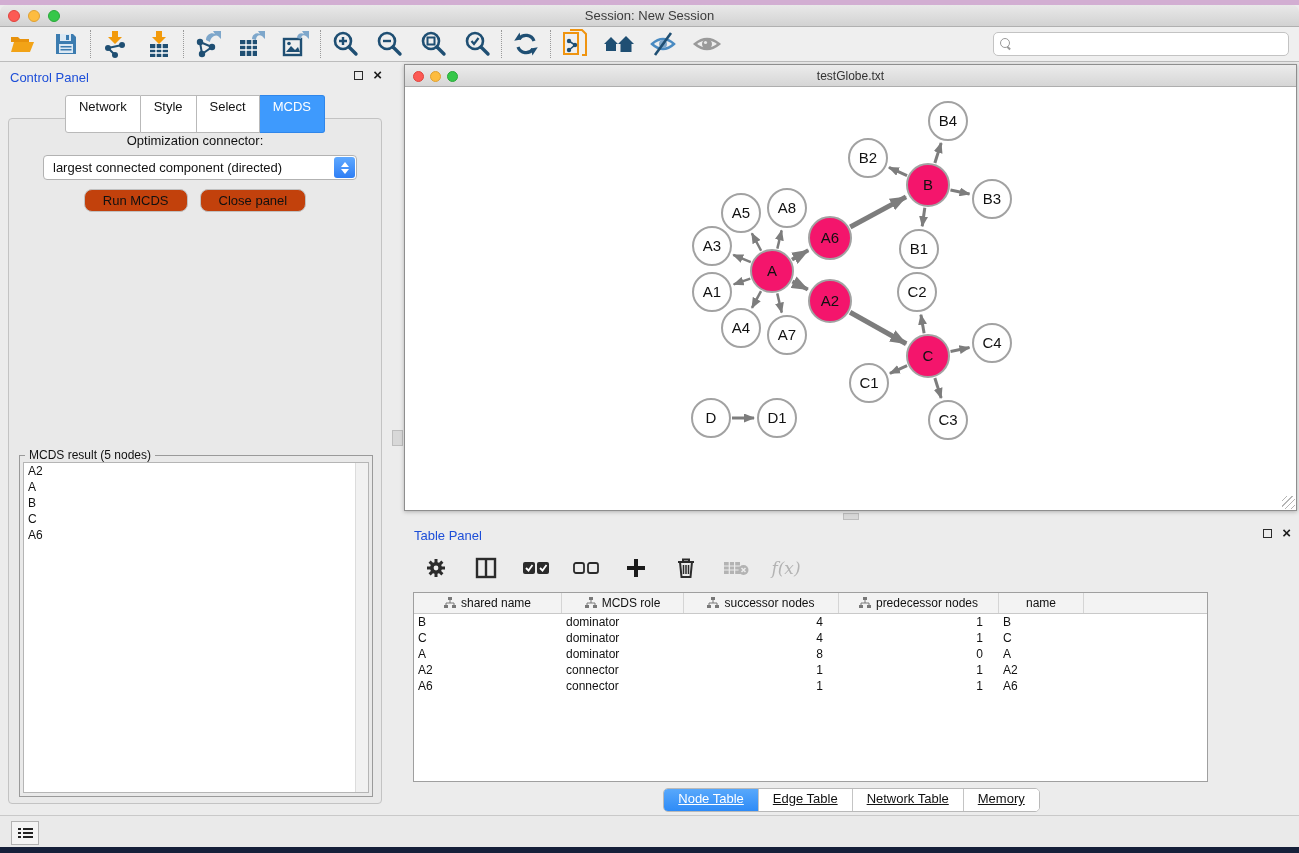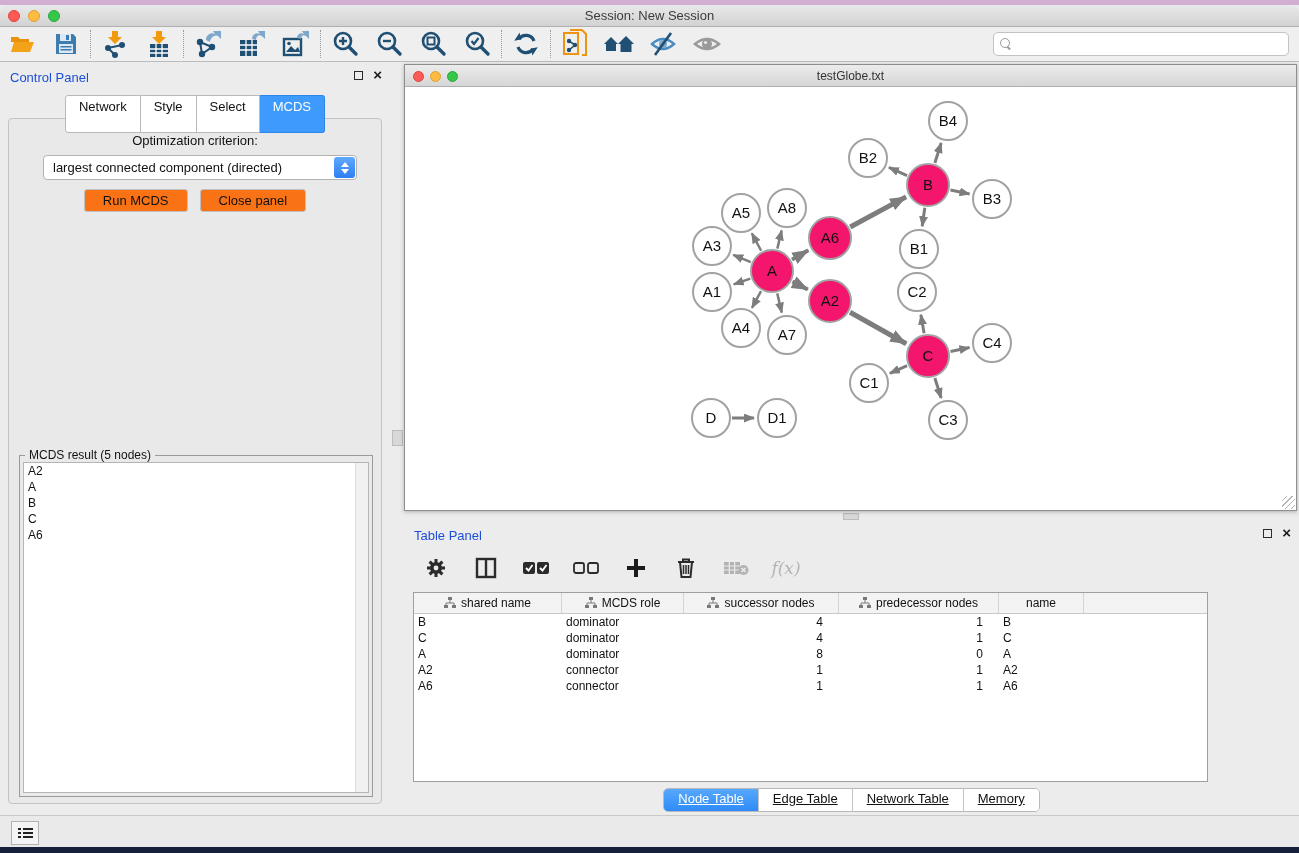--- a/index.html
+++ b/index.html
@@ -70,21 +70,21 @@
   }
   .combo-stepper {
     position:absolute; right:1px; top:1px; width:21px; height:21px; border-radius:3px;
     background:linear-gradient(#5fa9ff,#2e7ef5); display:flex; flex-direction:column;
     align-items:center; justify-content:center; gap:2px;
   }
   .chev-up { width:0; height:0; border-left:4px solid transparent; border-right:4px solid transparent; border-bottom:5px solid #fff; }
   .chev-dn { width:0; height:0; border-left:4px solid transparent; border-right:4px solid transparent; border-top:5px solid #fff; }
   .cp-btnrow { position:absolute; left:0; top:70px; width:100%; display:flex; justify-content:center; gap:12px; }
   .btn {
-    height:23px; padding:0 18px; background:#f97316; border:1px solid #c0c0c0; border-radius:3px;
+    height:23px; padding:0 18px; background:#c2410c; border:1px solid #c0c0c0; border-radius:8px;
     font-size:13px; color:#111; line-height:21px;
   }
   .groupbox {
     position:absolute; left:10px; top:336px; width:354px; height:342px;
     border:1px solid #9a9a9a;
   }
   .group-title {
     position:absolute; left:5px; top:-8px; background:#e9e9e9; padding:0 4px;
     font-size:12px; color:#111;
   }
@@ -313,21 +313,21 @@
       <span class="float-ic"></span>
       <span class="close-ic">×</span>
     </div>
     <div class="cp-tabs" id="cp-tabs">
         <div class="cp-tab">Network</div>
         <div class="cp-tab">Style</div>
         <div class="cp-tab">Select</div>
         <div class="cp-tab active">MCDS</div>
       </div>
     <div class="cp-box">
-      <div class="opt-label">Optimization criterion:</div>
+      <div class="opt-label">Optimization connector:</div>
       <div class="combo">
         <span>largest connected component (directed)</span>
         <span class="combo-stepper">
           <span class="chev-up"></span>
             <span class="chev-dn"></span>
         </span>
       </div>
       <div class="cp-btnrow">
         <button class="btn">Run MCDS</button>
         <button class="btn">Close panel</button>

